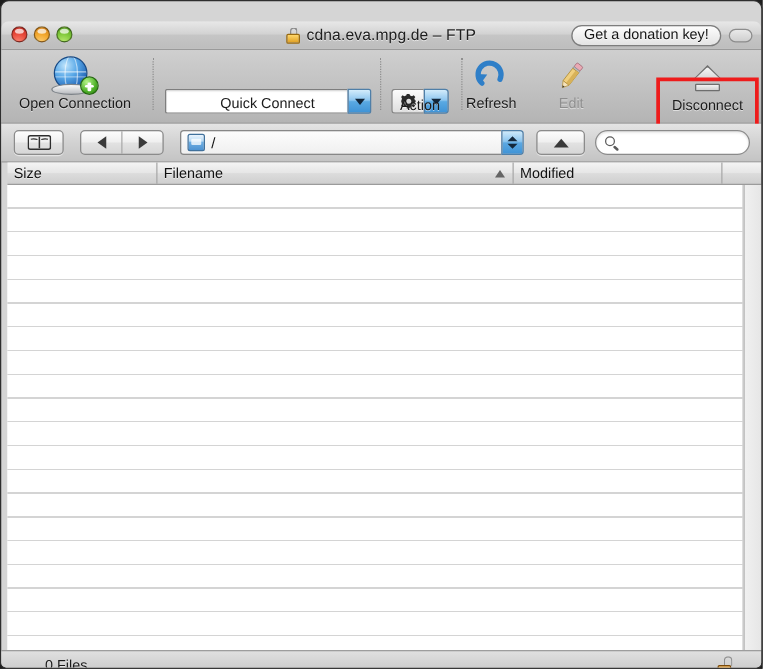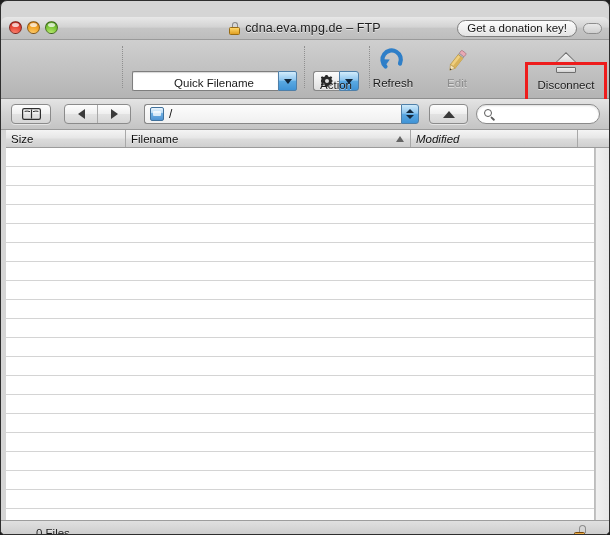--- a/index.html
+++ b/index.html
@@ -540,21 +540,21 @@
     align-items: center;
     font-size: 11.5px;
     color: #111;
     padding-left: 5px;
     border-right: 1px solid #a8a8a8;
     box-sizing: border-box;
     text-shadow: 0 1px 0 rgba(255,255,255,.5);
   }
   .col-filename { width: 285px; }
   .col-size { width: 120px; }
-  .col-modified { width: 167px; font-style: italic; }
+  .col-modified { width: 167px; }
   .col-extra { flex: 1; border-right: none; }
   .sort-tri {
     position: absolute;
     right: 6px; top: 50%;
     transform: translateY(-50%);
     width: 0; height: 0;
     border-left: 4.5px solid transparent;
     border-right: 4.5px solid transparent;
     border-bottom: 6px solid #656565;
   }
@@ -663,31 +663,41 @@
       </span>
       <span class="title-text">cdna.eva.mpg.de – FTP</span>
     </div>
 
     <div class="donation-btn">Get a donation key!</div>
     <div class="toolbar-toggle"></div>
   </div>
 
   <div class="toolbar">
 
+    <div class="tb-item" style="left:8px; top:4px; width:102px;">
+      <div class="tb-icon">
+        <span class="globe-wrap">
+          <span class="globe"></span>
+          <span class="globe-base"></span>
+          <span class="plus-badge"></span>
+        </span>
+      </div>
+      <div class="tb-label">Open Connection</div>
+    </div>
 
     <div class="tb-sep" style="left:121px;"></div>
 
     <div class="qc-combo">
       <div class="qc-field"></div>
       <div class="qc-arrow">
           <span class="caret-down"></span>
         </div>
     </div>
     <div class="tb-item" style="left:163px; top:38px; width:100px;">
-      <div class="tb-label">Quick Filename</div>
+      <div class="tb-label">Quick Connect</div>
     </div>
 
     <div class="tb-sep" style="left:303px;"></div>
 
     <div class="action-btn">
       <div class="gear-half">
           <span class="gear"></span>
         </div>
       <div class="arrow-half">
           <span class="caret-down"></span>

